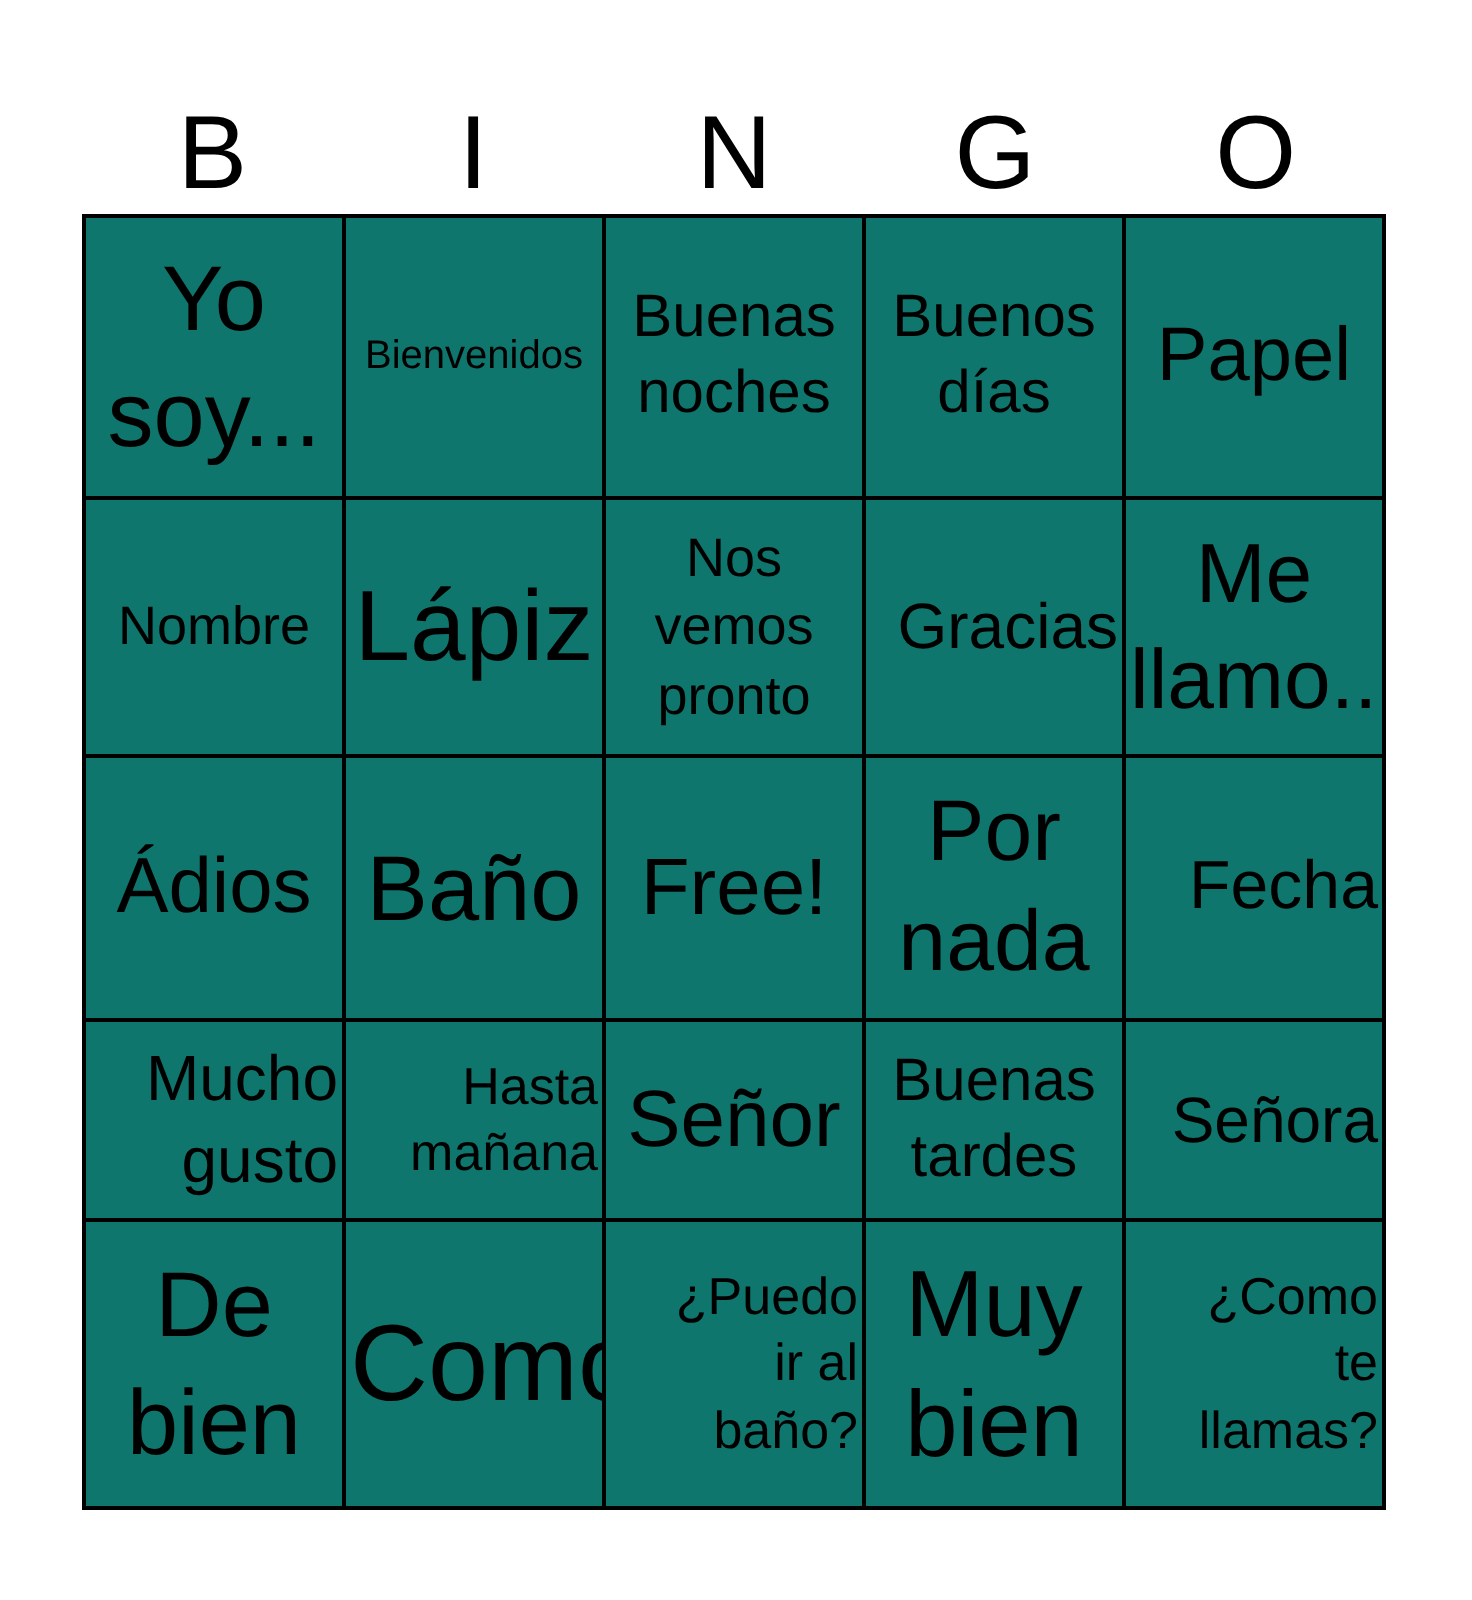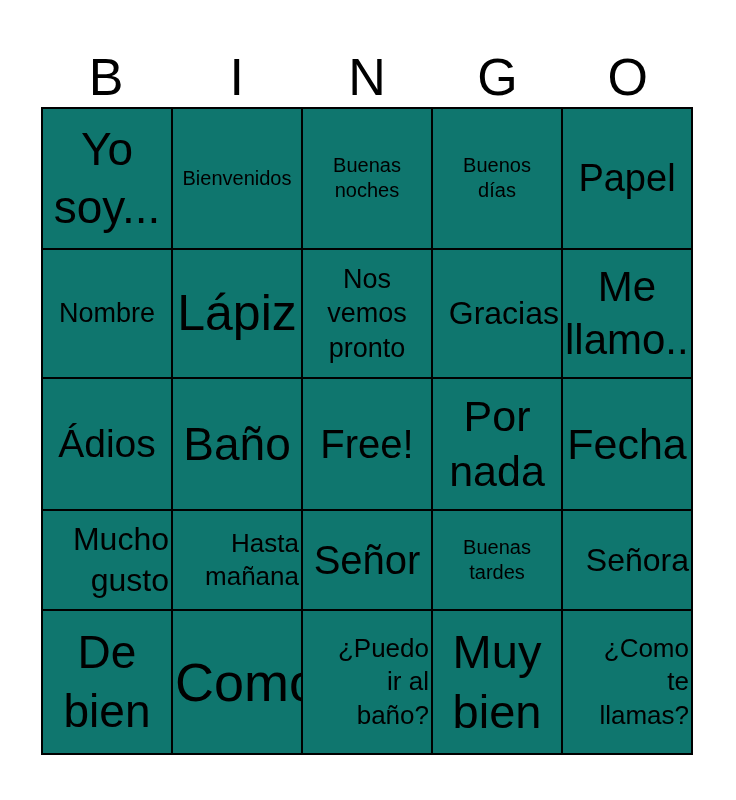--- a/index.html
+++ b/index.html
@@ -50,24 +50,24 @@
     overflow: hidden;
   }
   .cell-text {
     white-space: pre-line;
     line-height: 1.28;
     color: #000000;
   }
   .f20 { font-size: 20px; }
   .f26 { font-size: 26px; text-align: right; }
   .f27 { font-size: 27px; }
-  .f30 { font-size: 20px; }
+  .f30 { font-size: 30px; }
   .f31 { font-size: 42px; }
   .f32 { font-size: 32px; text-align: right; }
-  .f35 { font-size: 43px; }
+  .f35 { font-size: 34px; text-align: right; }
   .f38 { font-size: 38px; }
   .f39 { font-size: 39px; }
   .f40 { font-size: 40px; }
   .f43 { font-size: 43px; }
   .f46 { font-size: 46px; }
   .f47 { font-size: 47px; }
   .f50 { font-size: 50px; }
   .f54 { font-size: 54px; }
 </style>
 </head>

